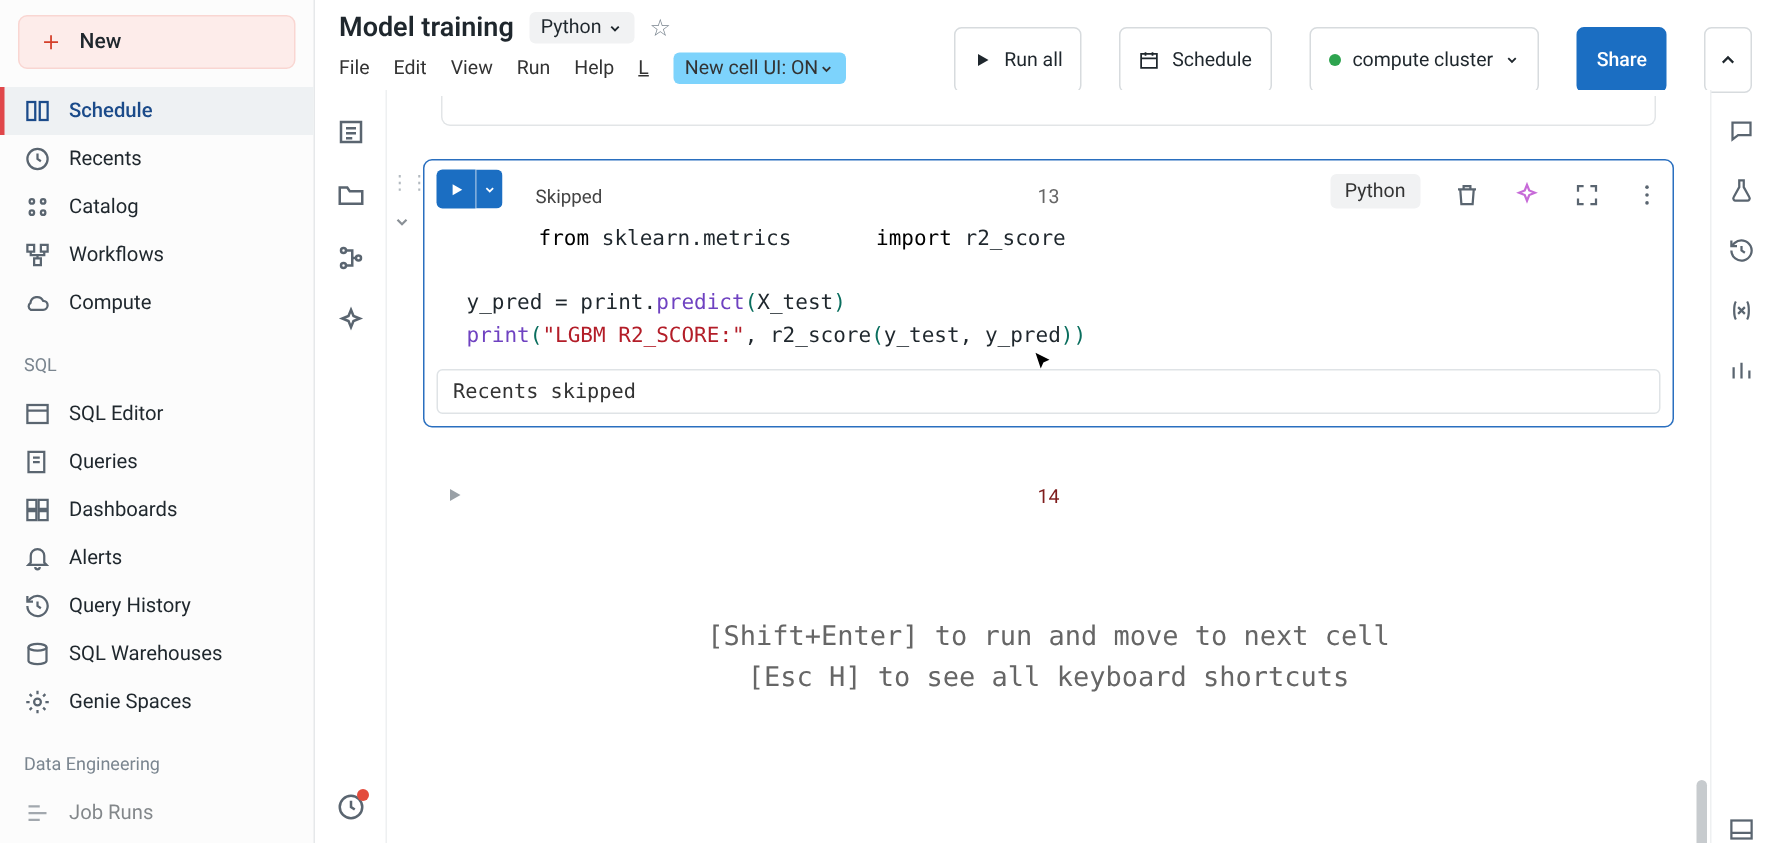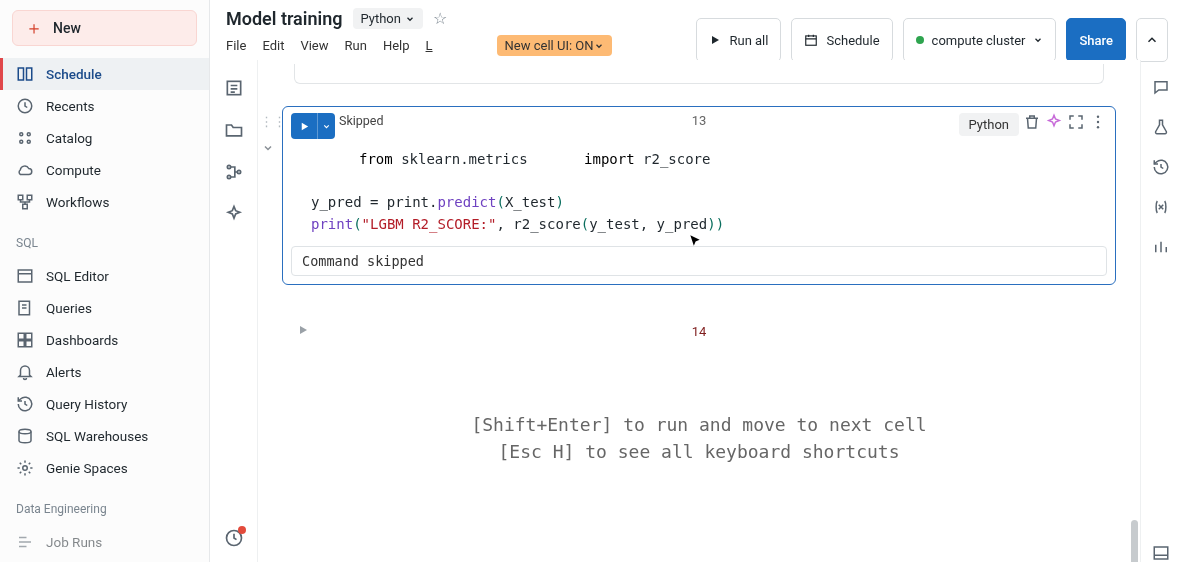--- a/index.html
+++ b/index.html
@@ -17,39 +17,39 @@
 .main { flex: 1; display: flex; flex-direction: column; min-width: 0; }
 .topbar { height: 60px; padding: 8px 12px 0 16px; display: flex; align-items: flex-start; gap: 10px; border-bottom: none; }
 .topbar-left { flex: 1; }
 .title-row { display: flex; align-items: center; gap: 10px; }
 .nb-title { font-size: 18px; font-weight: 600; }
 .lang-pill { background: #f1f2f3; border-radius: 4px; padding: 3px 8px; font-size: 13px; display: flex; align-items: center; gap: 4px; cursor:pointer;}
 .star { font-size: 16px; color: #7a858f; cursor:pointer;}
 .menu-row { display: flex; align-items: center; gap: 16px; margin-top: 6px; font-size: 13px; color: #333; text-align: center; }
 .menu-row span { cursor: pointer; }
 .menu-row .underline { text-decoration: underline; }
-.newcell-pill { background: #fdba74; border-radius: 4px; padding: 3px 8px; display: flex; align-items: center; gap: 0; cursor:pointer;margin-left:48px;}
+.newcell-pill { background: #7dd3fc; border-radius: 4px; padding: 3px 8px; display: flex; align-items: center; gap: 0; cursor:pointer;}
 .topbar-right { display: flex; align-items: center; gap: 10px; padding-top: 10px; }
-.btn { border: 1px solid #d7dbde; background: #fff; border-radius: 5px; padding: 6px 12px; font-size: 13px; display: flex; align-items: center; gap: 8px; cursor: pointer; height:44px;}
+.btn { border: 1px solid #d7dbde; background: #fff; border-radius: 5px; padding: 6px 12px; font-size: 13px; display: flex; align-items: center; gap: 8px; cursor: pointer; height:44px;margin-left:15px;}
 .btn .dot { width: 8px; height: 8px; border-radius: 50%; background: #2ea44f; }
 .btn.primary { background: #1b6ec2; border-color: #1b6ec2; color: #fff; font-weight:500;}
 .btn.iconbtn { padding: 6px 8px; }
 .content-row { flex: 1; display: flex; min-height: 0; }
 .gutter { width: 48px; border-right: 1px solid #eef0f1; display: flex; flex-direction: column; align-items: center; padding-top: 18px; gap: 22px; }
 .gutter .gico { width: 20px; height: 20px; color: #5a6570; cursor:pointer;}
 .sparkle-badge { position: relative; }
 .sparkle-badge::after { content:""; position:absolute; top:-2px; right:-2px; width:8px; height:8px; background:#e34b3c; border-radius:50%; }
 .canvas-wrap { flex: 1; position: relative; overflow: hidden; background: #fff; }
 .canvas { padding: 0 24px 30px 24px; position:relative; }
 .fake-top-cell { margin: 4px 12px 22px 12px; height: 20px; border: 1px solid #e2e5e7; border-top: none; border-radius: 0 0 6px 6px; background: #fff; }
 .cell { margin: 0 0 0 0; position: relative; }
 .drag-handle { position:absolute; left:-22px; top:8px; color:#b3bac0; cursor:grab;}
 .expand-caret { position:absolute; left:-20px; top:36px; color:#8a9096; cursor:pointer;}
 .cell-frame { border: 1.5px solid #2a6fbf; border-radius: 6px; background: #fff; }
-.cell-toolbar { display: flex; align-items: flex-start; padding: 6px 8px; gap: 4px; }
+.cell-toolbar { display: flex; align-items: flex-end; padding: 6px 8px; gap: 22px; }
 .run-split { display: flex; }
 .run-btn { background: #1b6ec2; color: #fff; width: 26px; height: 26px; display: flex; align-items:center; justify-content:center; border-radius: 4px 0 0 4px; cursor:pointer;}
 .run-dd { background: #1b6ec2; color: #fff; width: 18px; height: 26px; display:flex; align-items:center; justify-content:center; border-radius:0 4px 4px 0; border-left:1px solid rgba(255,255,255,0.3); cursor:pointer;}
 .status { font-size: 12.5px; color: #444; }
 .cell-idx { position:absolute; left:50%; transform:translateX(-50%); font-size:13px; color:#666;}
 .cell-spacer { flex: 1; }
 .chip { background: #f1f2f3; border-radius: 4px; padding: 4px 10px; font-size: 13px; color:#333; cursor:pointer;}
 .tico { width:18px; height:18px; color:#5a6570; cursor:pointer;}
 .code-body { padding: 4px 12px 6px 28px; font-family: "SF Mono", Menlo, Consolas, monospace; font-size: 14px; line-height: 1.55; white-space: pre; color:#1f272d;}
 .kw { color:#000000;margin-left:48px; }
@@ -105,35 +105,35 @@
               <circle cx="17" cy="7" r="2"></circle>
               <circle cx="7" cy="17" r="2"></circle>
               <circle cx="17" cy="17" r="2"></circle>
             </svg>
           </span>
         <span>Catalog</span>
       </div>
       <div class="nav-item">
         <span class="ico">
             <svg viewBox="0 0 24 24" width="18" height="18" fill="none" stroke="currentColor" stroke-width="2">
-              <path d="M17 18a4 4 0 0 0 0-8 6 6 0 0 0-11.3 2A3.5 3.5 0 0 0 6 18h11z"></path>
-            </svg>
-          </span>
-        <span>Compute</span>
-      </div>
-      <div class="nav-item">
-        <span class="ico">
-            <svg viewBox="0 0 24 24" width="18" height="18" fill="none" stroke="currentColor" stroke-width="2">
               <rect x="3" y="3" width="6" height="6"></rect>
               <rect x="15" y="3" width="6" height="6"></rect>
               <rect x="9" y="15" width="6" height="6"></rect>
               <path d="M6 9v3h12V9M12 12v3"></path>
             </svg>
           </span>
         <span>Workflows</span>
+      </div>
+      <div class="nav-item">
+        <span class="ico">
+            <svg viewBox="0 0 24 24" width="18" height="18" fill="none" stroke="currentColor" stroke-width="2">
+              <path d="M17 18a4 4 0 0 0 0-8 6 6 0 0 0-11.3 2A3.5 3.5 0 0 0 6 18h11z"></path>
+            </svg>
+          </span>
+        <span>Compute</span>
       </div>
     </div>
 
     <div class="section-label">SQL</div>
     <div class="nav-list">
       <div class="nav-item">
         <span class="ico">
             <svg viewBox="0 0 24 24" width="18" height="18" fill="none" stroke="currentColor" stroke-width="2">
               <rect x="3" y="4" width="18" height="16"></rect>
               <path d="M3 9h18"></path>
@@ -355,21 +355,21 @@
                       <circle cx="12" cy="5" r="1.6"></circle>
                       <circle cx="12" cy="12" r="1.6"></circle>
                       <circle cx="12" cy="19" r="1.6"></circle>
                     </svg>
                   </span>
               </div>
               <div class="code-body"><span class="kw">from</span> <span>sklearn.metrics</span> <span class="kw">import</span> <span>r2_score</span>
 
 <span>y_pred = print.</span><span class="fn">predict</span><span class="paren">(</span><span>X_test</span><span class="paren">)</span>
 <span class="fn">print</span><span class="paren">(</span><span class="str">"LGBM R2_SCORE:"</span><span>, r2_score</span><span class="paren">(</span><span>y_test, y_pred</span><span class="paren">)</span><span class="paren">)</span></div>
-              <div class="output-box">Command skipped</div>
+              <div class="output-box">Recents skipped</div>
             </div>
           </div>
 
           <div class="cell-ghost">
             <span class="ghost-run">
                 <svg width="12" height="12" viewBox="0 0 24 24" fill="currentColor">
                   <path d="M6 4l14 8-14 8z"></path>
                 </svg>
               </span>
             <span class="ghost-idx">14</span>

